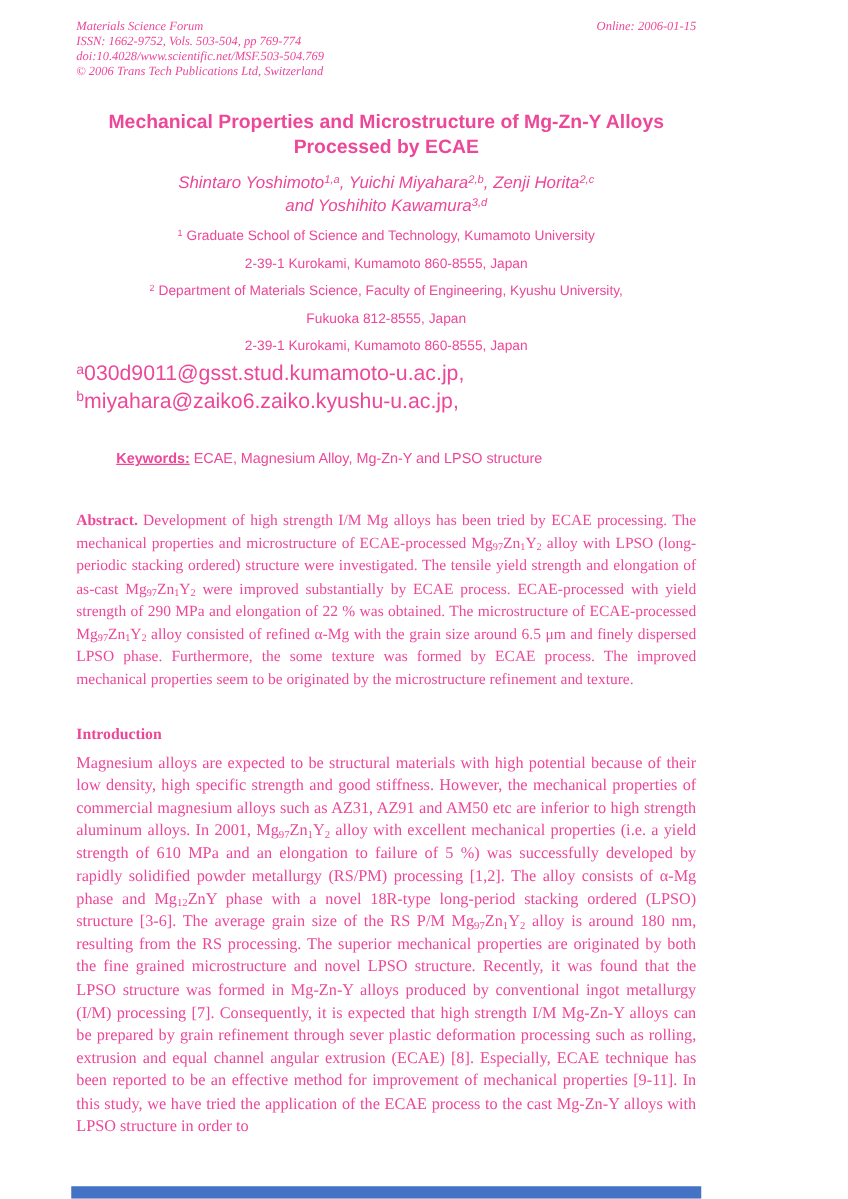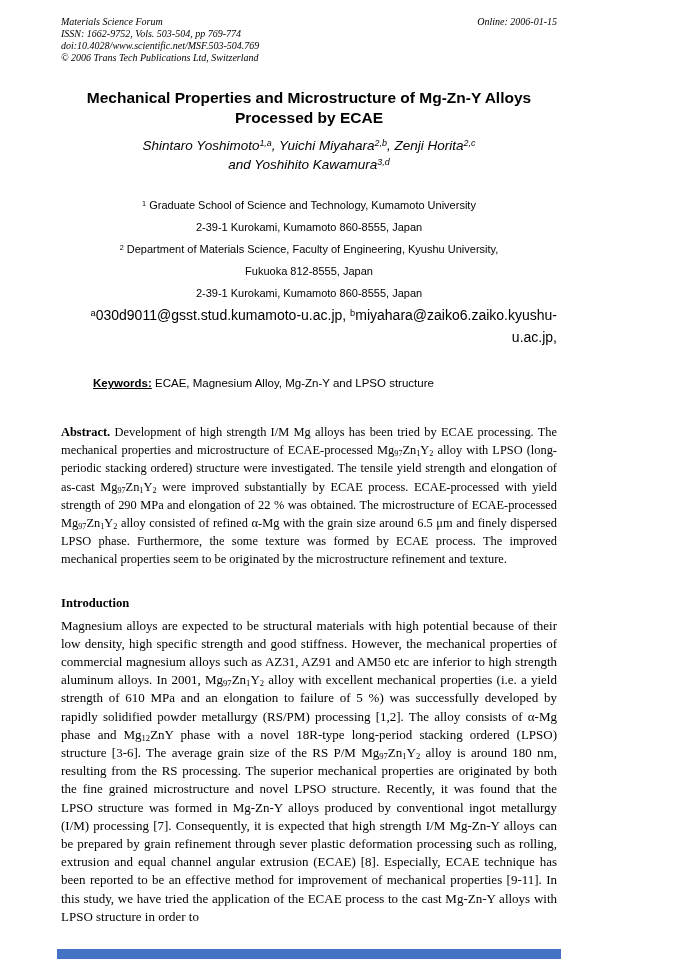--- a/index.html
+++ b/index.html
@@ -4,21 +4,21 @@
 <style>
   html, body { margin: 0; padding: 0; }
   body { background: #ffffff; }
 
   .page {
     position: relative;
     width: 618px;
     height: 959px;
     box-sizing: border-box;
     background: #ffffff;
-    color: #000000;
+    color: #ec4899;
     padding: 16px 61px 0 61px;
     overflow: hidden;
     font-family: "Liberation Serif", serif;
   }
 
   .header {
     display: flex;
     justify-content: space-between;
     align-items: flex-start;
     font-style: italic;
@@ -39,31 +39,31 @@
   .authors {
     margin-top: 8px;
     text-align: center;
     font-family: "Liberation Sans", sans-serif;
     font-size: 13.5px;
     line-height: 19px;
     font-style: italic;
   }
 
   .affils {
-    margin-top: 20px;
+    margin-top: 4px;
     text-align: center;
     font-family: "Liberation Sans", sans-serif;
     font-size: 11px;
     line-height: 22px;
   }
 
   .emails {
-    text-align: right;
+    text-align: left;
     font-family: "Liberation Sans", sans-serif;
-    font-size: 14px;
+    font-size: 17px;
     line-height: 22px;
   }
 
   .keywords {
     margin-top: 28px;
     font-family: "Liberation Sans", sans-serif;
     font-size: 11.5px;
     line-height: 15px;
   }
 

